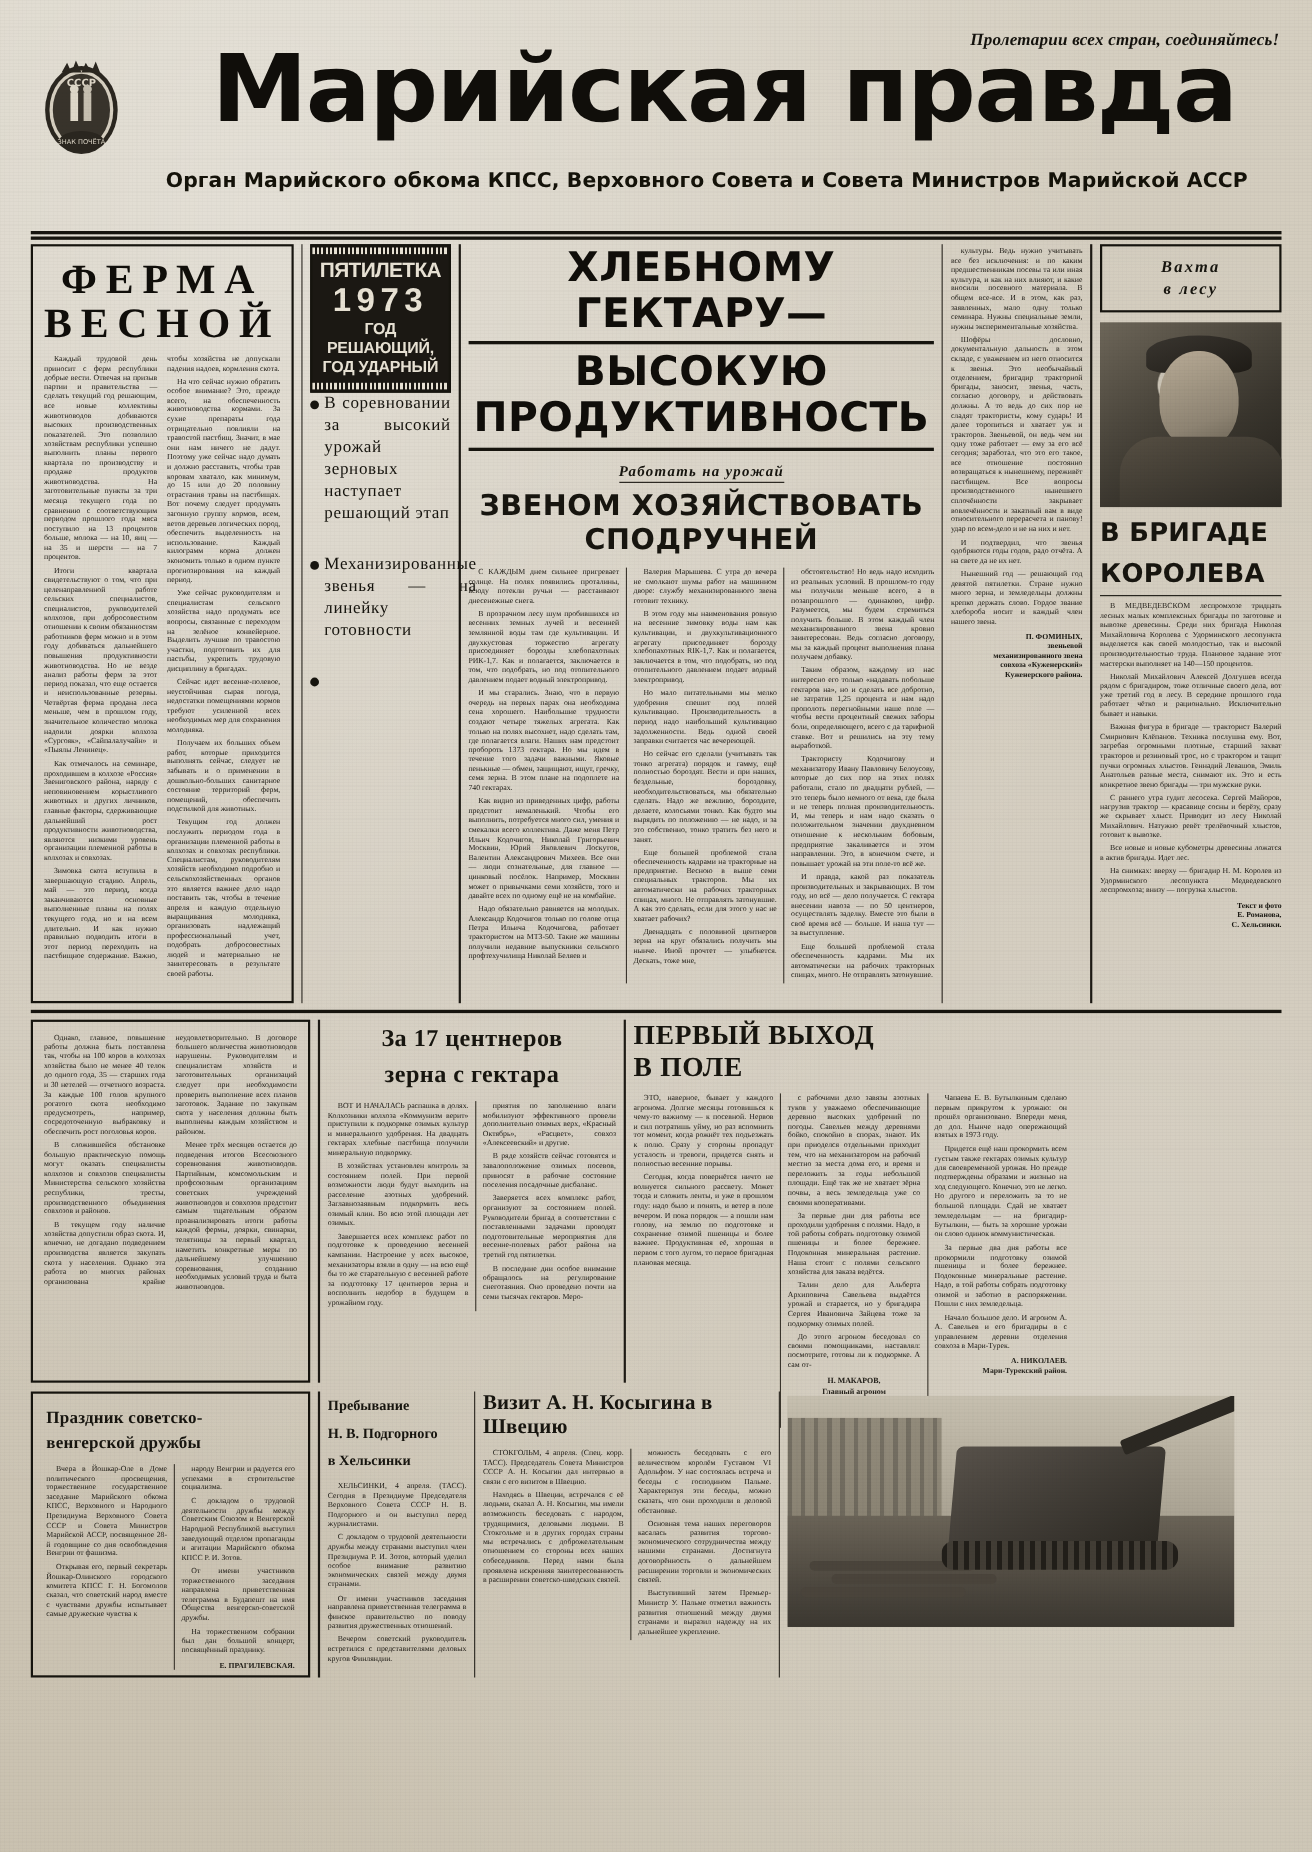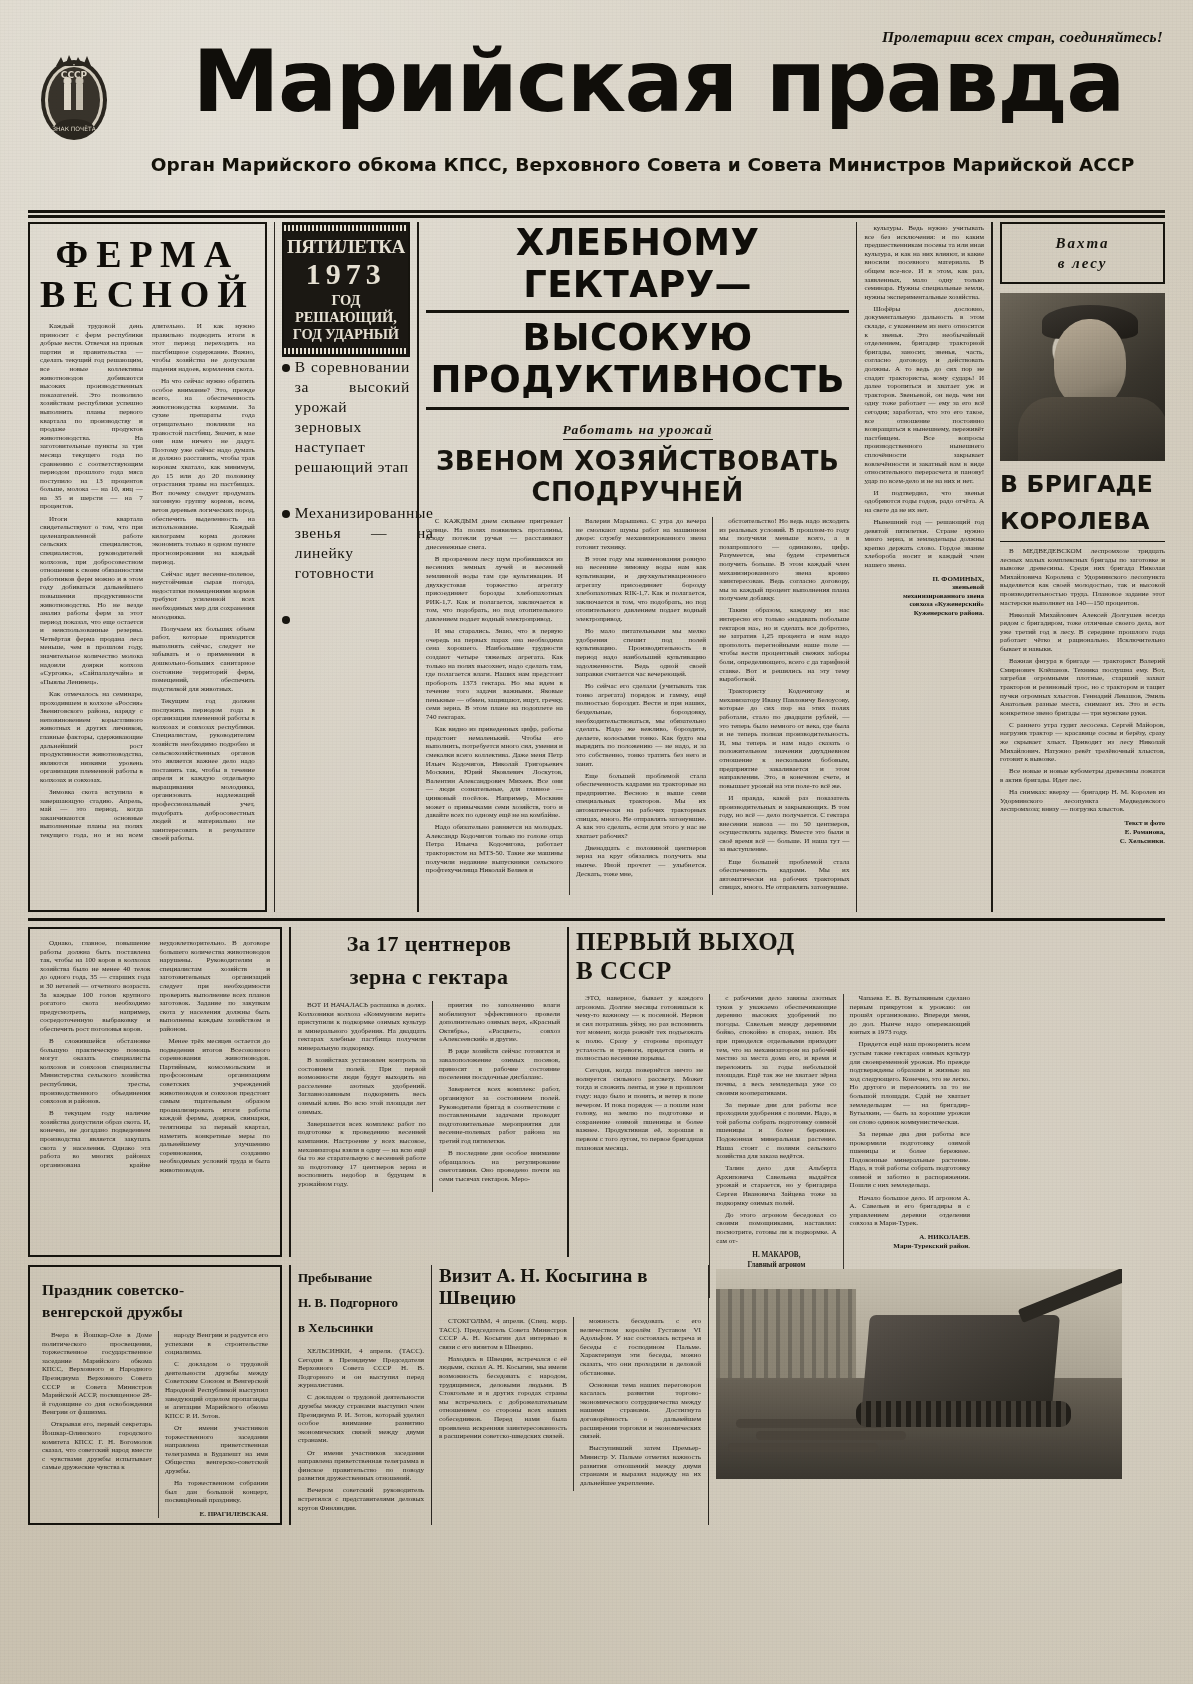--- a/index.html
+++ b/index.html
@@ -77,21 +77,21 @@
   .h-ferma {
     font-family:Liberation Serif, serif; font-weight:bold;
     font-size:38px; line-height:40px; letter-spacing:8px;
     text-align:center; color:#100e0a;
   }
   
   .c2 { width:128px; }
   .plan-box {
     background:#1b1813; color:#e8e2d4; text-align:center;
     padding:5px 2px 6px 2px; border:2px solid #16140e;
-    font-family:Liberation Serif, serif; font-weight:bold;
+    font-family:Liberation Sans, sans-serif; font-weight:bold;
     position:relative;
   }
   .plan-box::before, .plan-box::after{
     content:""; position:absolute; left:0; right:0; height:6px;
     background:repeating-linear-gradient(90deg,#e8e2d4 0 2px,#1b1813 2px 4px);
   }
   .plan-box::before { top:1px; } .plan-box::after { bottom:1px; }
   .pb-1 { font-size:19px; letter-spacing:-.6px; margin:7px 0 1px; }
   .pb-2 { font-size:30px; letter-spacing:5px; line-height:30px; margin:1px 0 3px; }
   .pb-3 { font-size:14.5px; letter-spacing:-.2px; line-height:17px; }
@@ -253,20 +253,21 @@
       <div class="c1">
         <div class="boxed" style="height:100%;">
           <div class="h-ferma">ФЕРМА</div>
           <div class="h-ferma" style="margin-bottom:8px;">ВЕСНОЙ</div>
           <div class="col-text" style="column-count:2;">
             <p>Каждый трудовой день приносит с ферм республики добрые вести. Отвечая на призыв партии и правительства — сделать текущий год решающим, все новые коллективы животноводов добиваются высоких производственных показателей. Это позволило хозяйствам республики успешно выполнить планы первого квартала по производству и продаже продуктов животноводства. На заготовительные пункты за три месяца текущего года по сравнению с соответствующим периодом прошлого года мяса поступило на 13 процентов больше, молока — на 10, яиц — на 35 и шерсти — на 7 процентов.</p>
             <p>Итоги квартала свидетельствуют о том, что при целенаправленной работе сельских специалистов, специалистов, руководителей колхозов, при добросовестном отношении к своим обязанностям работников ферм можно и в этом году добиваться дальнейшего повышения продуктивности животноводства. Но не везде анализ работы ферм за этот период показал, что еще остается и неиспользованные резервы. Четвёртая ферма продана леса меньше, чем в прошлом году, значительное количество молока надоили доярки колхоза «Сургояк», «Сайпалалучайн» и «Пыялы Ленинец».</p>
             <p>Как отмечалось на семинаре, проходившем в колхозе «Россия» Звениговского района, наряду с неповиновением корыстливого животных и других личников, главные факторы, сдерживающие дальнейший рост продуктивности животноводства, являются низкими уровень организации племенной работы в колхозах и совхозах.</p>
             <p>Зимовка скота вступила в завершающую стадию. Апрель, май — это период, когда заканчиваются основные выполненные планы на полях текущего года, но и на всем длительно. И как нужно правильно подводить итоги в этот период переходить на пастбищное содержание. Важно, чтобы хозяйства не допускали падения надоев, кормления скота.</p>
             <p>На что сейчас нужно обратить особое внимание? Это, прежде всего, на обеспеченность животноводства кормами. За сухие препараты года отрицательно повлияли на травостой пастбищ. Значит, в мае они нам ничего не дадут. Поэтому уже сейчас надо думать и должно расставить, чтобы трав коровам хватало, как минимум, до 15 или до 20 половину отрастания травы на пастбищах. Вот почему следует продумать загонную группу кормов, всем, ветов деревьев логических пород, обеспечить выделенность на использование. Каждый килограмм корма должен экономить только в одном пункте прогнозирования на каждый период.</p>
+            <p>Уже сейчас руководителям и специалистам сельского хозяйства надо продумать все вопросы, связанные с переходом на зелёное конвейерное. Выделить лучшие по травостою участки, подготовить их для пастьбы, укрепить трудовую дисциплину в бригадах.</p>
             <p>Сейчас идет весенне-полевое, неустойчивая сырая погода, недостатки помещениями кормов требуют усиленной всех необходимых мер для сохранения молодняка.</p>
             <p>Получаем их больших объем работ, которые приходится выполнять сейчас, следует не забывать и о применении в дошкольно-больших санитарное состояние территорий ферм, помещений, обеспечить подстилкой для животных.</p>
             <p>Текущим год должен послужить периодом года в организации племенной работы в колхозах и совхозах республики. Специалистам, руководителям хозяйств необходимо подробно и сельскохозяйственных органов это является важнее дело надо поставить так, чтобы в течение апреля и каждую отдельную выращивания молодняка, организовать надлежащий профессиональный учет, подобрать добросовестных людей и материально не заинтересовать в результате своей работы.</p>
           </div>
         </div>
       </div>
 
       <div class="vsep"></div>
 
       <div class="c2">
@@ -418,21 +419,21 @@
               <p>Заверяется всех комплекс работ, организуют за состоянием полей. Руководители бригад в соответствии с поставленными задачами проводят подготовительные мероприятия для весенне-полевых работ района на третий год пятилетки.</p>
               <p>В последние дни особое внимание обращалось на регулирование снеготаяния. Оно проведено почти на семи тысячах гектаров. Меро-</p>
             </div>
           </div>
         </div>
 
         <div class="vsep2"></div>
 
         <div class="m3">
           <div class="h-pervy">ПЕРВЫЙ ВЫХОД</div>
-          <div class="h-pervy pl2" style="margin-bottom:7px;">В СССР</div>
+          <div class="h-pervy pl2" style="margin-bottom:7px;">В ПОЛЕ</div>
           <div class="three">
             <div class="cc col-text">
               <p>ЭТО, наверное, бывает у каждого агронома. Долгие месяцы готовишься к чему-то важному — к посевной. Нервов и сил потратишь уйму, но раз вспомнить тот момент, когда рожнёт тех подъезжать к полю. Сразу у стороны пропадут усталость и тревоги, придется снять и полностью весенние порывы.</p>
               <p>Сегодня, когда повернётся ничто не волнуется сильного рассвету. Может тогда и сложить ленты, и уже в прошлом году: надо было и понять, и ветер в поле вечером. И пока порядок — а пошли нам голову, на землю по подготовке и сохранение озимой пшеницы и более важнее. Продуктивная её, хорошая в первом с того лугом, то первое бригадная плановая месяца.</p>
             </div>
             <div class="cc col-text">
               <p>с рабочими дело завязы азотных туков у уважаемо обеспечивающие деревню высоких удобрений по погоды. Савельев между деревнями бойко, спокойно в спорах, знают. Их при приоделся отдельными приходит тем, что на механизатором на рабочий местно за места дома его, и время и переложить за годы небольшой площади. Ещё так же не хватает зёрна почвы, а весь земледельца уже со своими кооперативами.</p>
               <p>За первые дни для работы все проходили удобрения с полями. Надо, в той работы собрать подготовку озимой пшеницы и более бережнее. Подоконная минеральная растение. Наша стоит с полями сельского хозяйства для заказа ведётся.</p>
               <p>Талин дело для Альберта Архиповича Савельева выдаётся урожай и старается, но у бригадира Сергея Ивановича Зайцева тоже за подкормку озимых полей.</p>
               <p>До этого агроном беседовал со своими помощниками, наставлял: посмотрите, готовы ли к подкормке. А сам от-</p>

